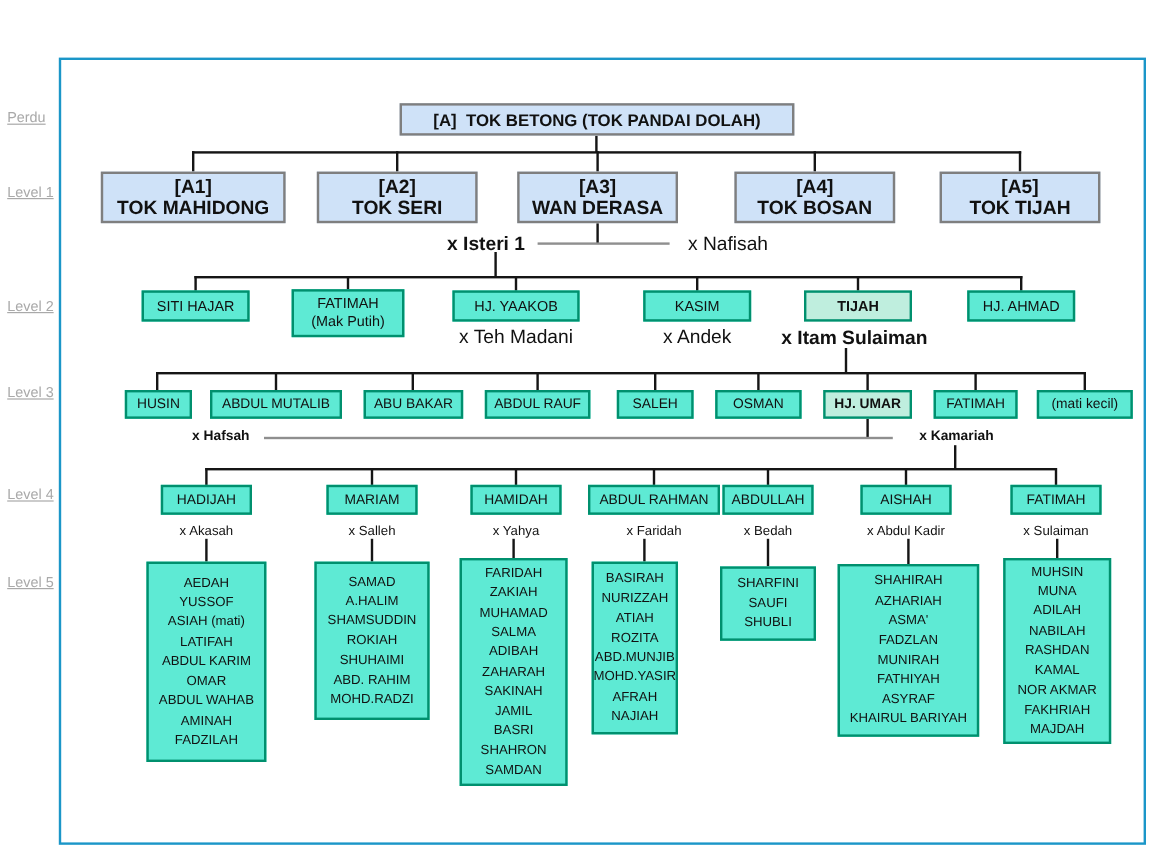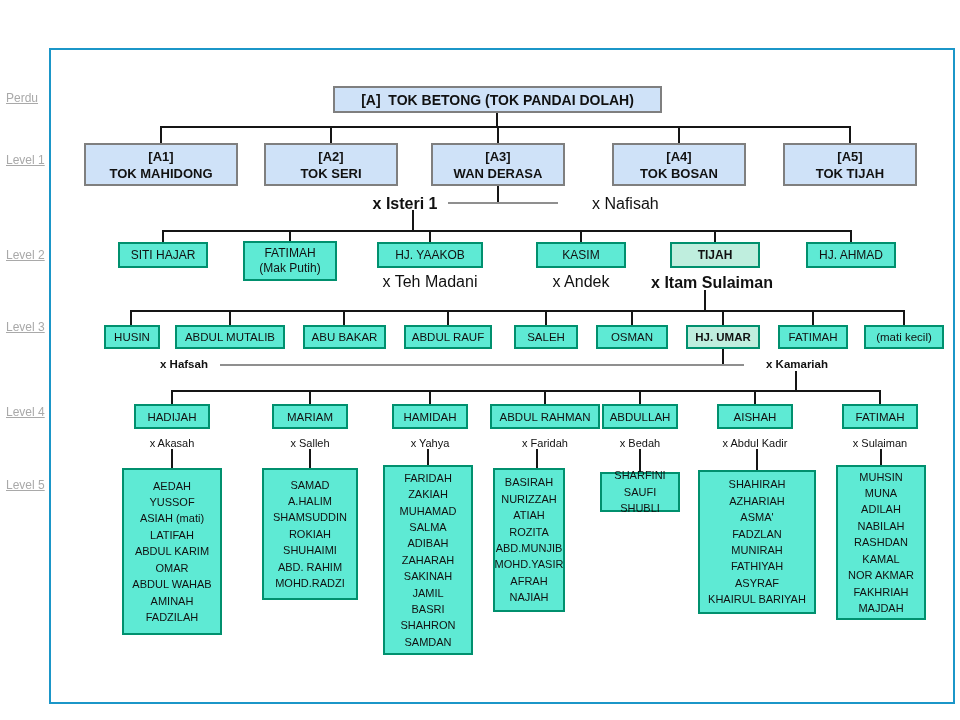--- a/index.html
+++ b/index.html
@@ -4,21 +4,21 @@
 <style>
   html,body{margin:0;padding:0;background:#fff;}
   body{width:960px;height:720px;position:relative;font-family:"Liberation Sans",sans-serif;color:#111;overflow:hidden;}
   .frame{position:absolute;left:49px;top:48px;width:902px;height:652px;border:2px solid #1b96c8;background:#fff;}
   .nav{position:absolute;left:6px;color:#a9a9a9;font-size:12px;text-decoration:underline;cursor:pointer;}
   .box{position:absolute;display:flex;flex-direction:column;align-items:center;justify-content:center;text-align:center;background:#5eead4;box-sizing:border-box;z-index:2;}
   .blue{background:#cfe2f8;border:2px solid #7f7f7f;font-weight:bold;}
   .green{border:2px solid #00906e;}
   .mint{background:#bfeede;font-weight:bold;}
   .root span{font-size:14px;white-space:pre;}
-  .l1{font-size:13px;line-height:17px;}
+  .l1{font-size:16px;line-height:17px;}
   .l2{font-size:12px;line-height:15px;}
   .l3{font-size:11.5px;}
   .l4{font-size:11.5px;}
   .list{font-size:11px;line-height:16.4px;white-space:pre-line;}
   .sp{position:absolute;font-size:11px;text-align:center;z-index:2;}
   .sp12{font-size:16px;}
   .b{font-weight:bold;}
   .h,.v{position:absolute;background:#151515;z-index:1;}
   .h{height:2px;}
   .v{width:2px;}
@@ -108,21 +108,21 @@
 <div class="box blue l1" style="left:612px;top:143px;width:134px;height:43px">
   <div>[A4]</div>
   <div>TOK BOSAN</div>
 </div>
 <div class="box blue l1" style="left:783px;top:143px;width:134px;height:43px">
   <div>[A5]</div>
   <div>TOK TIJAH</div>
 </div>
 
 <div class="sp sp12 b" style="left:365px;top:195px;width:80px">x Isteri 1</div>
-<div class="sp sp12" style="left:592px;top:195px;width:80px;text-align:left">x Nafisah</div>
+<div class="sp sp12" style="left:560px;top:195px;width:80px;text-align:right">x Nafisah</div>
 
 <div class="box green l2" style="left:118px;top:242px;width:90px;height:26px">
   <div>SITI HAJAR</div>
 </div>
 <div class="box green l2" style="left:243px;top:241px;width:94px;height:40px">
   <div>FATIMAH</div>
   <div>(Mak Putih)</div>
 </div>
 <div class="box green l2" style="left:377px;top:242px;width:106px;height:26px">
   <div>HJ. YAAKOB</div>
@@ -238,21 +238,21 @@
 <div class="box green list" style="left:493px;top:468px;width:72px;height:144px">
   <div>BASIRAH
 NURIZZAH
 ATIAH
 ROZITA
 ABD.MUNJIB
 MOHD.YASIR
 AFRAH
 NAJIAH</div>
 </div>
-<div class="box green list" style="left:600px;top:472px;width:80px;height:40px">
+<div class="box green list" style="left:600px;top:472px;width:80px;height:62px">
   <div>SHARFINI
 SAUFI
 SHUBLI</div>
 </div>
 <div class="box green list" style="left:698px;top:470px;width:118px;height:144px">
   <div>SHAHIRAH
 AZHARIAH
 ASMA'
 FADZLAN
 MUNIRAH

